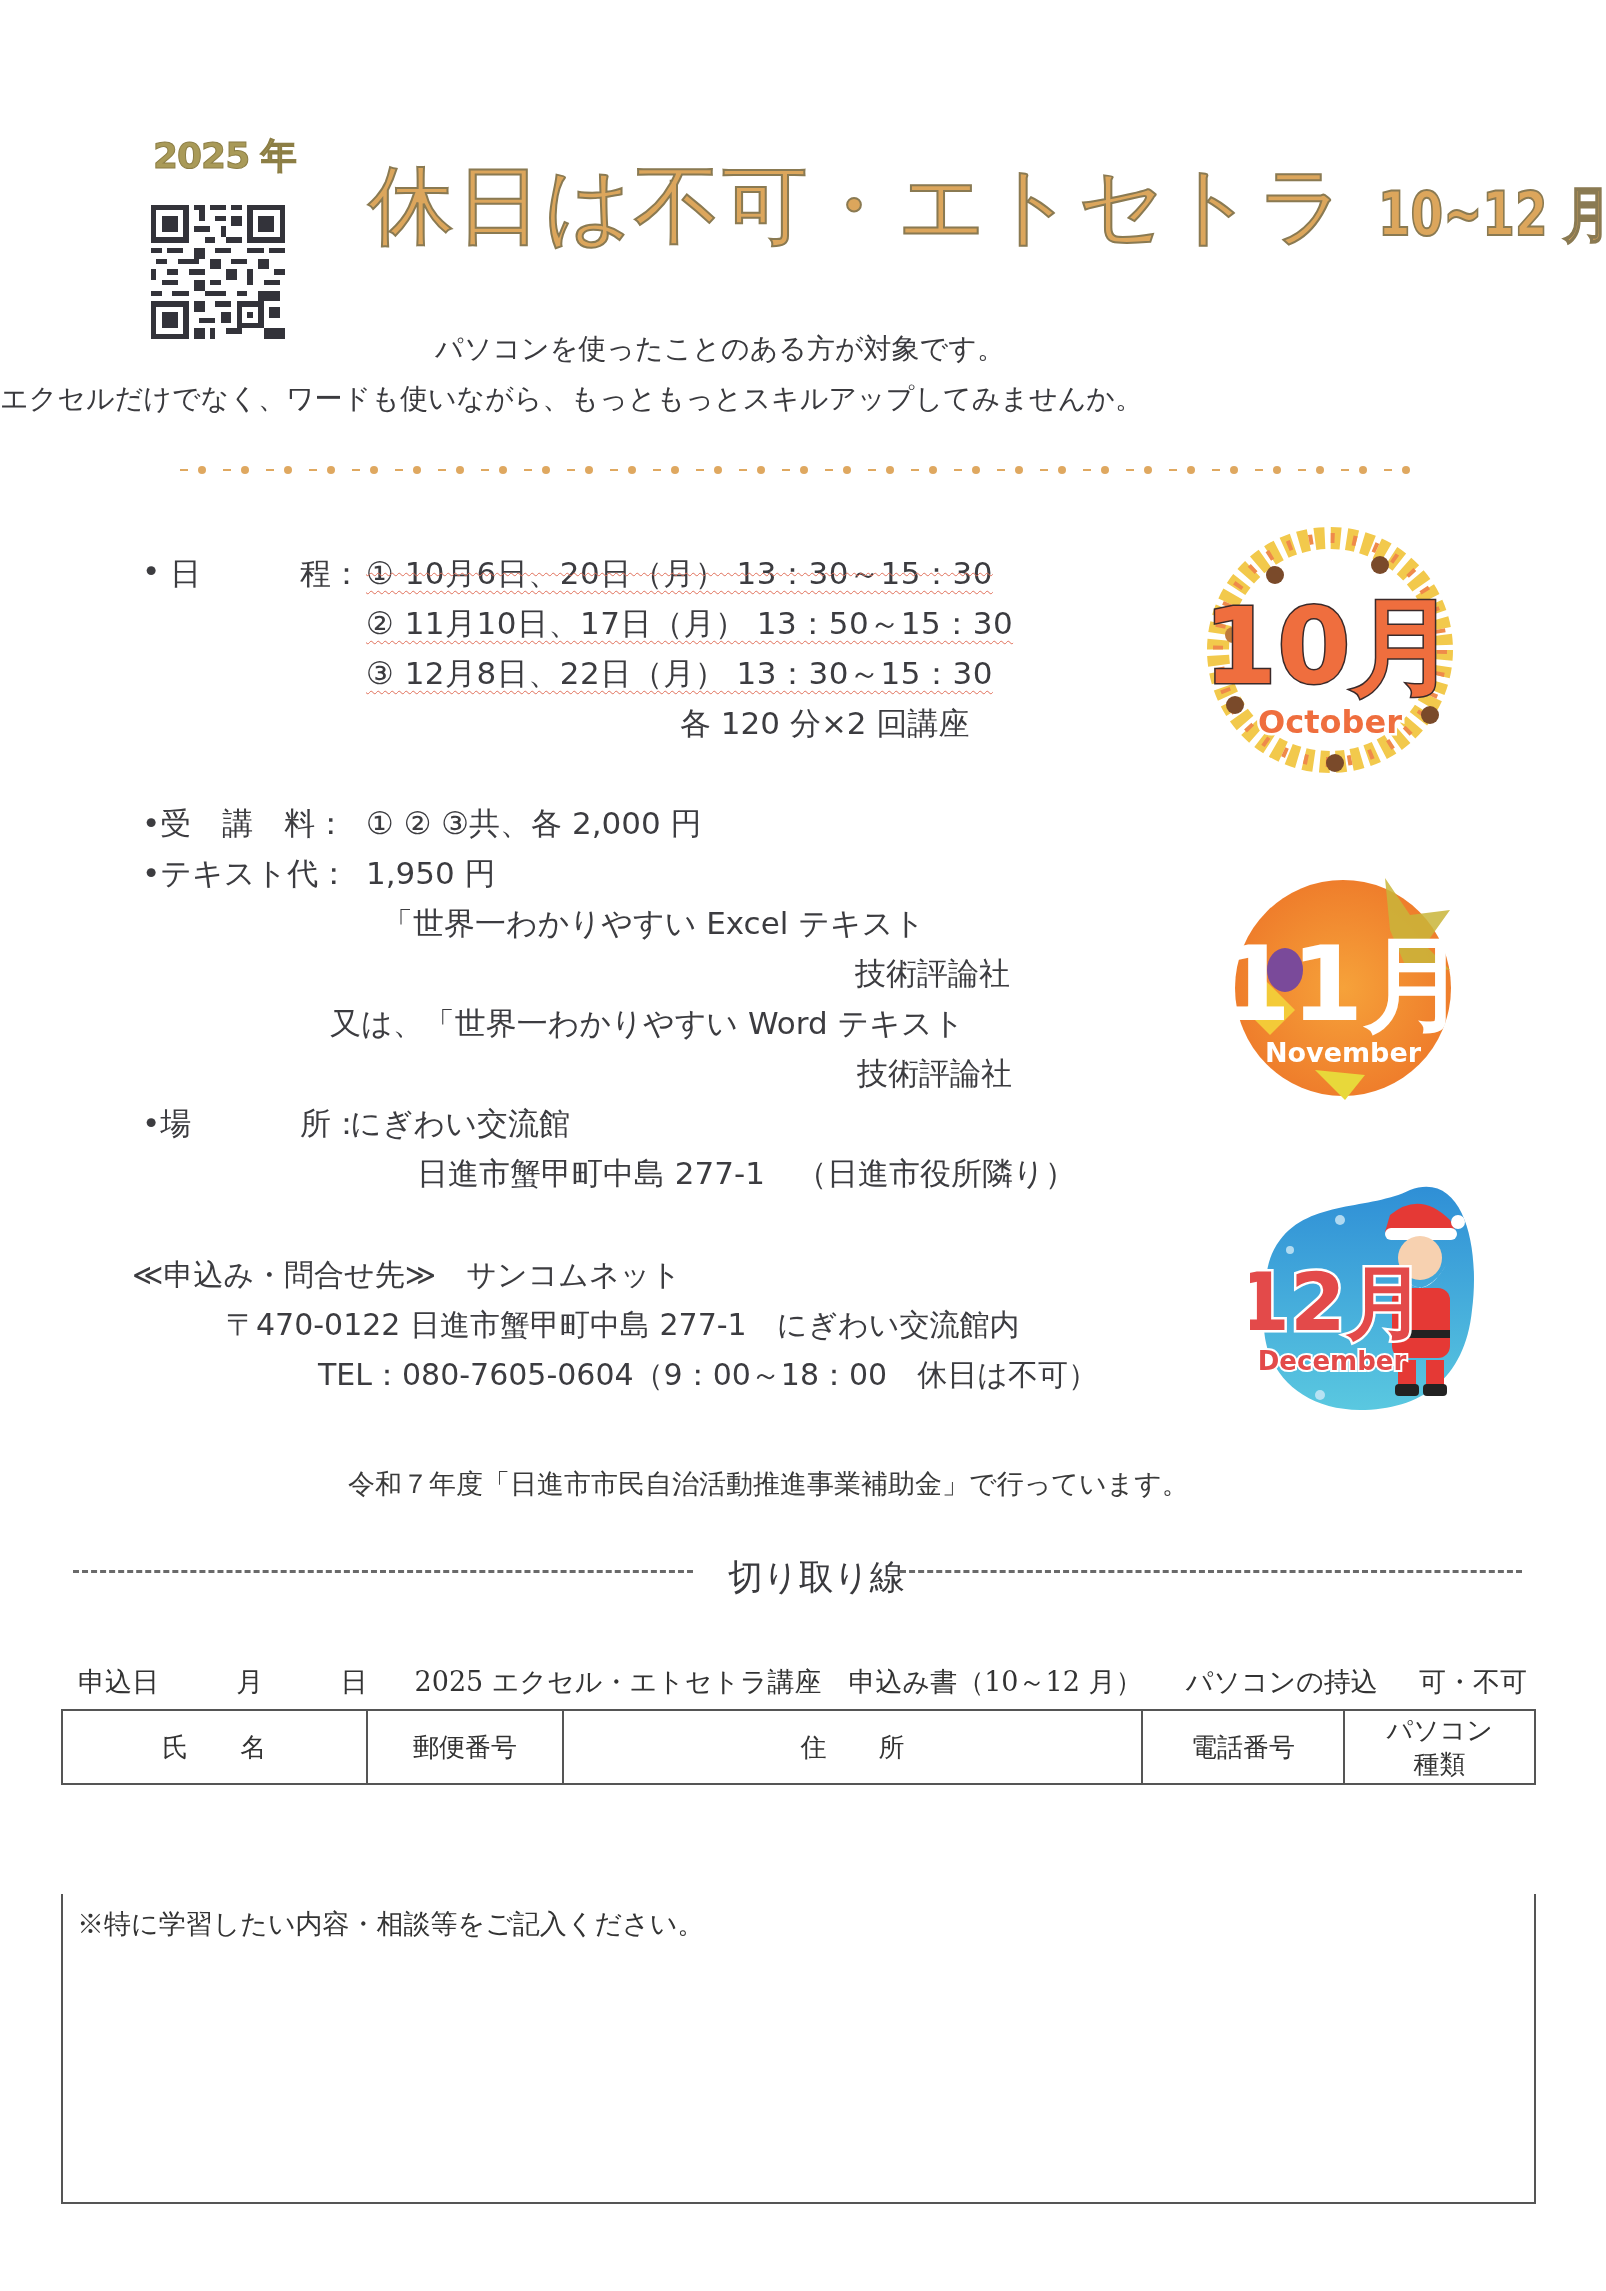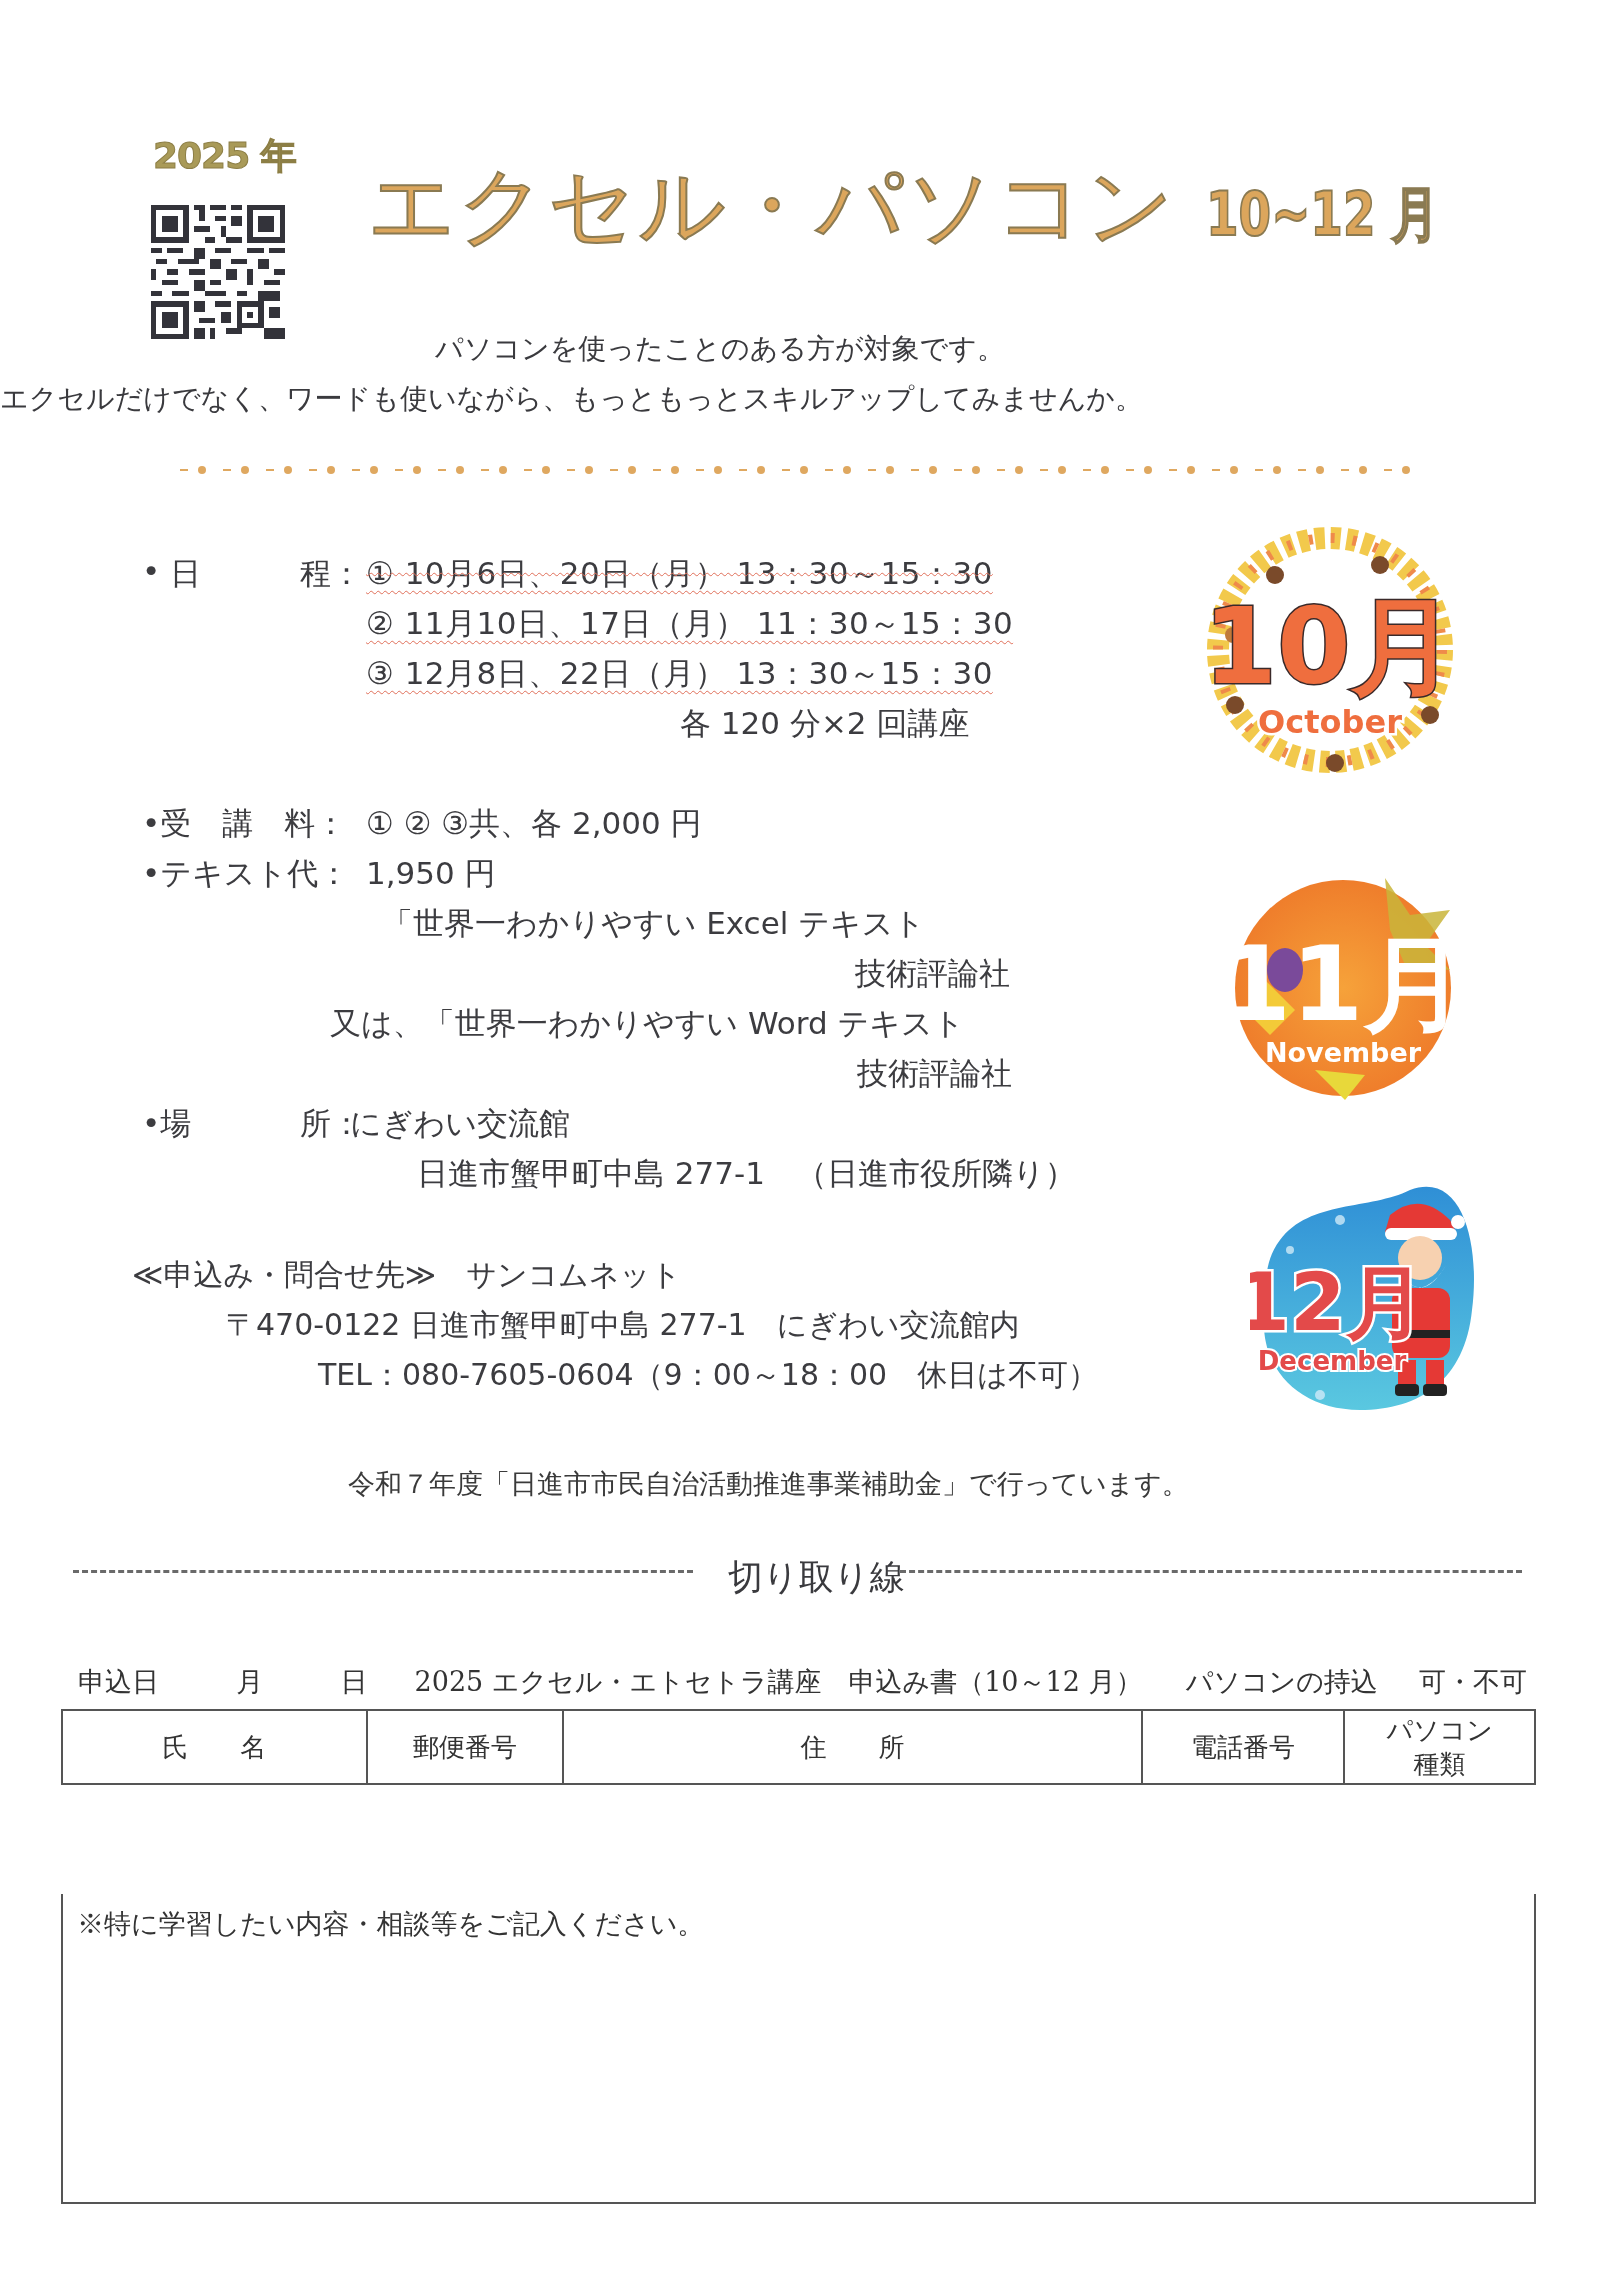--- a/index.html
+++ b/index.html
@@ -111,21 +111,21 @@
       <rect x="13" y="20" width="2" height="2"></rect>
       <rect x="22" y="19" width="2" height="2"></rect>
     <rect x="8" y="23" width="2" height="2"></rect>
       <rect x="11" y="23" width="1" height="2"></rect>
       <rect x="14" y="23" width="3" height="1"></rect>
     <rect x="21" y="23" width="4" height="2"></rect>
   </g>
 </svg>
 
 <div class="abs title">
-  <span class="main">エクセル・パソコン</span>
+  <span class="main">休日は不可・エトセトラ</span>
   <span class="months">10~12 月</span>
 </div>
 
 <div class="abs intro1">パソコンを使ったことのある方が対象です。</div>
 <div class="abs intro2">エクセルだけでなく、ワードも使いながら、もっともっとスキルアップしてみませんか。</div>
 
 <svg class="abs dotline" viewBox="0 0 1236 12">
   <defs>
     <pattern id="dp" width="43" height="12" patternUnits="userSpaceOnUse">
       <rect x="2" y="5" width="8" height="2" fill="#dfa860"></rect>
@@ -133,21 +133,21 @@
     </pattern>
   </defs>
   <rect width="1236" height="12" fill="url(#dp)"></rect>
 </svg>
 
 <div class="abs t32" style="left:142px; top:553px;">•</div>
 <div class="abs t32" style="left:170px; top:553px;">日</div>
 <div class="abs t32" style="left:300px; top:553px;">程：</div>
 
 <div class="abs t32 strike wavy" style="left:366px; top:553px; letter-spacing:0.5px;">① 10月6日、20日（月） 13：30～15：30</div>
-<div class="abs t32 wavy" style="left:366px; top:603px; letter-spacing:0.5px;">② 11月10日、17日（月） 11：30～15：30</div>
+<div class="abs t32 wavy" style="left:366px; top:603px; letter-spacing:0.5px;">② 11月10日、17日（月） 13：50～15：30</div>
 <div class="abs t32 wavy" style="left:366px; top:653px; letter-spacing:0.5px;">③ 12月8日、22日（月） 13：30～15：30</div>
 <div class="abs t32" style="left:680px; top:703px;">各 120 分×2 回講座</div>
 
 <div class="abs t32" style="left:142px; top:803px;">•受　講　料：</div>
 <div class="abs t32" style="left:366px; top:803px;">① ② ③共、各 2,000 円</div>
 
 <div class="abs t32" style="left:142px; top:853px;">•テキスト代：</div>
 <div class="abs t32" style="left:366px; top:853px;">1,950 円</div>
 <div class="abs t32" style="left:382px; top:903px;">「世界一わかりやすい Excel テキスト</div>
 <div class="abs t32" style="left:855px; top:953px;">技術評論社</div>

